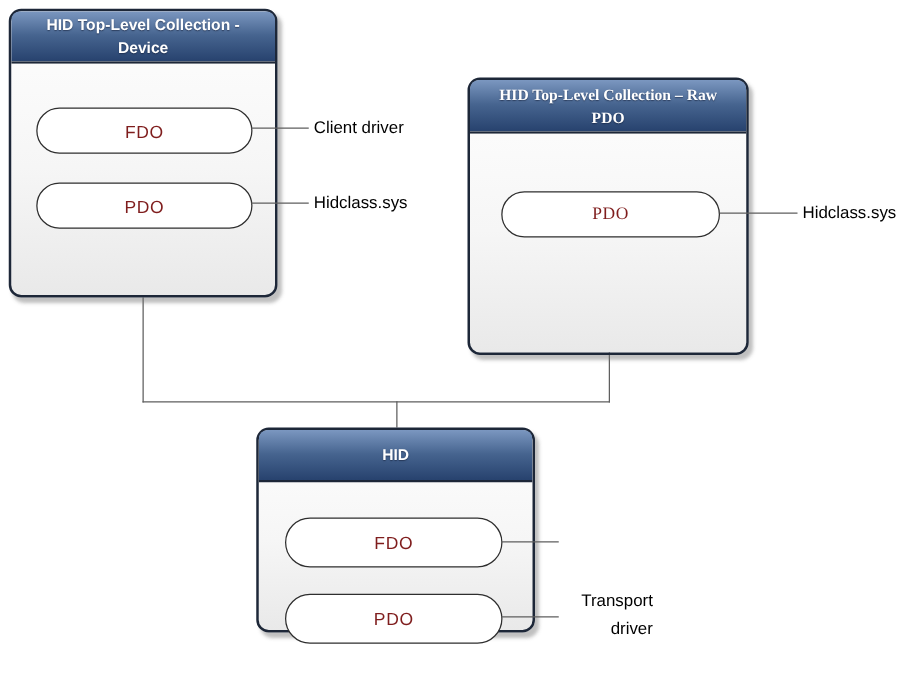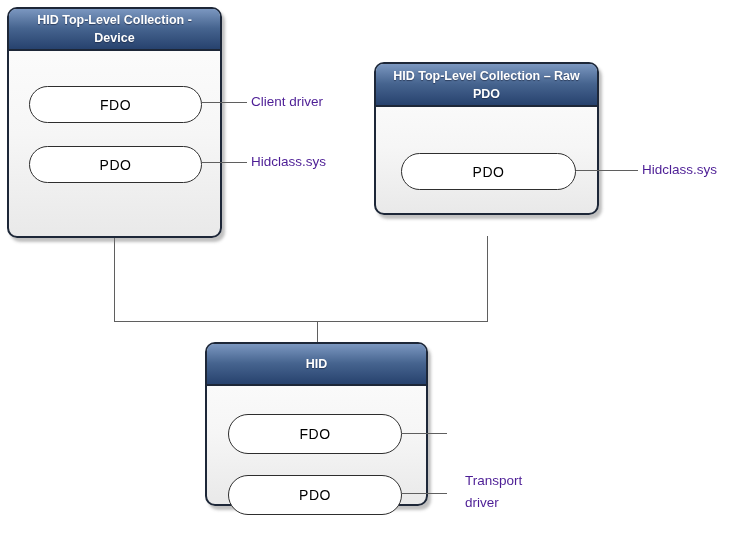--- a/index.html
+++ b/index.html
@@ -47,30 +47,30 @@
   .hline { display: block; }
   .hline:empty { display: none; }
 
   .pill {
     position: absolute;
     background: #ffffff;
     border: 1px solid #2e2e2e;
     border-radius: 20px;
     display: flex; align-items: center; justify-content: center;
     font-size: 14px;
-    color: #000000;
+    color: #7f1d1d;
     letter-spacing: 0.5px;
   }
 
   .box-device { left: 7px;   top: 7px;   width: 215px; height: 231px; }
   .box-device .box-header { height: 42px; }
   .box-device .pill-0 { left: 20px; top: 77px;  width: 173px; height: 37px; }
   .box-device .pill-1 { left: 20px; top: 137px; width: 173px; height: 37px; }
 
-  .box-rawpdo { left: 374px; top: 62px;  width: 225px; height: 153px; }
+  .box-rawpdo { left: 374px; top: 62px;  width: 225px; height: 222px; font-family: Liberation Serif, serif; }
   .box-rawpdo .box-header { height: 43px; }
   .box-rawpdo .pill-0 { left: 25px; top: 89px; width: 175px; height: 37px; }
 
   .box-hid    { left: 205px; top: 342px; width: 223px; height: 164px; }
   .box-hid .box-header { height: 42px; }
   .box-hid .pill-0 { left: 21px; top: 70px;  width: 174px; height: 40px; }
   .box-hid .pill-1 { left: 21px; top: 131px; width: 174px; height: 40px; }
 
   
   .stub { position: absolute; height: 1px; background: #5f5f5f; }
@@ -78,22 +78,23 @@
   .stub-device-pdo { left: 201px; top: 162px; width: 46px; }
   .stub-rawpdo-pdo { left: 576px; top: 170px; width: 62px; }
   .stub-hid-fdo    { left: 401px; top: 433px; width: 46px; }
   .stub-hid-pdo    { left: 401px; top: 493px; width: 46px; }
 
   
   .callout-label {
     position: absolute;
     font-size: 13.5px;
     line-height: 20px;
-    color: #4c1d95;
+    color: #000000;
     white-space: nowrap;
+    text-align: right;
   }
   .cl-line { display: block; }
   .cl-line:empty { display: none; }
   .label-client-driver   { left: 251px; top: 92px;  }
   .label-device-hidclass { left: 251px; top: 152px; }
   .label-rawpdo-hidclass { left: 642px; top: 160px; }
   .label-hid-fdo { left: 451px; top: 411px; line-height: 22px; }
   .label-hid-pdo { left: 465px; top: 470px; line-height: 22px; }
 </style>
 </head>

